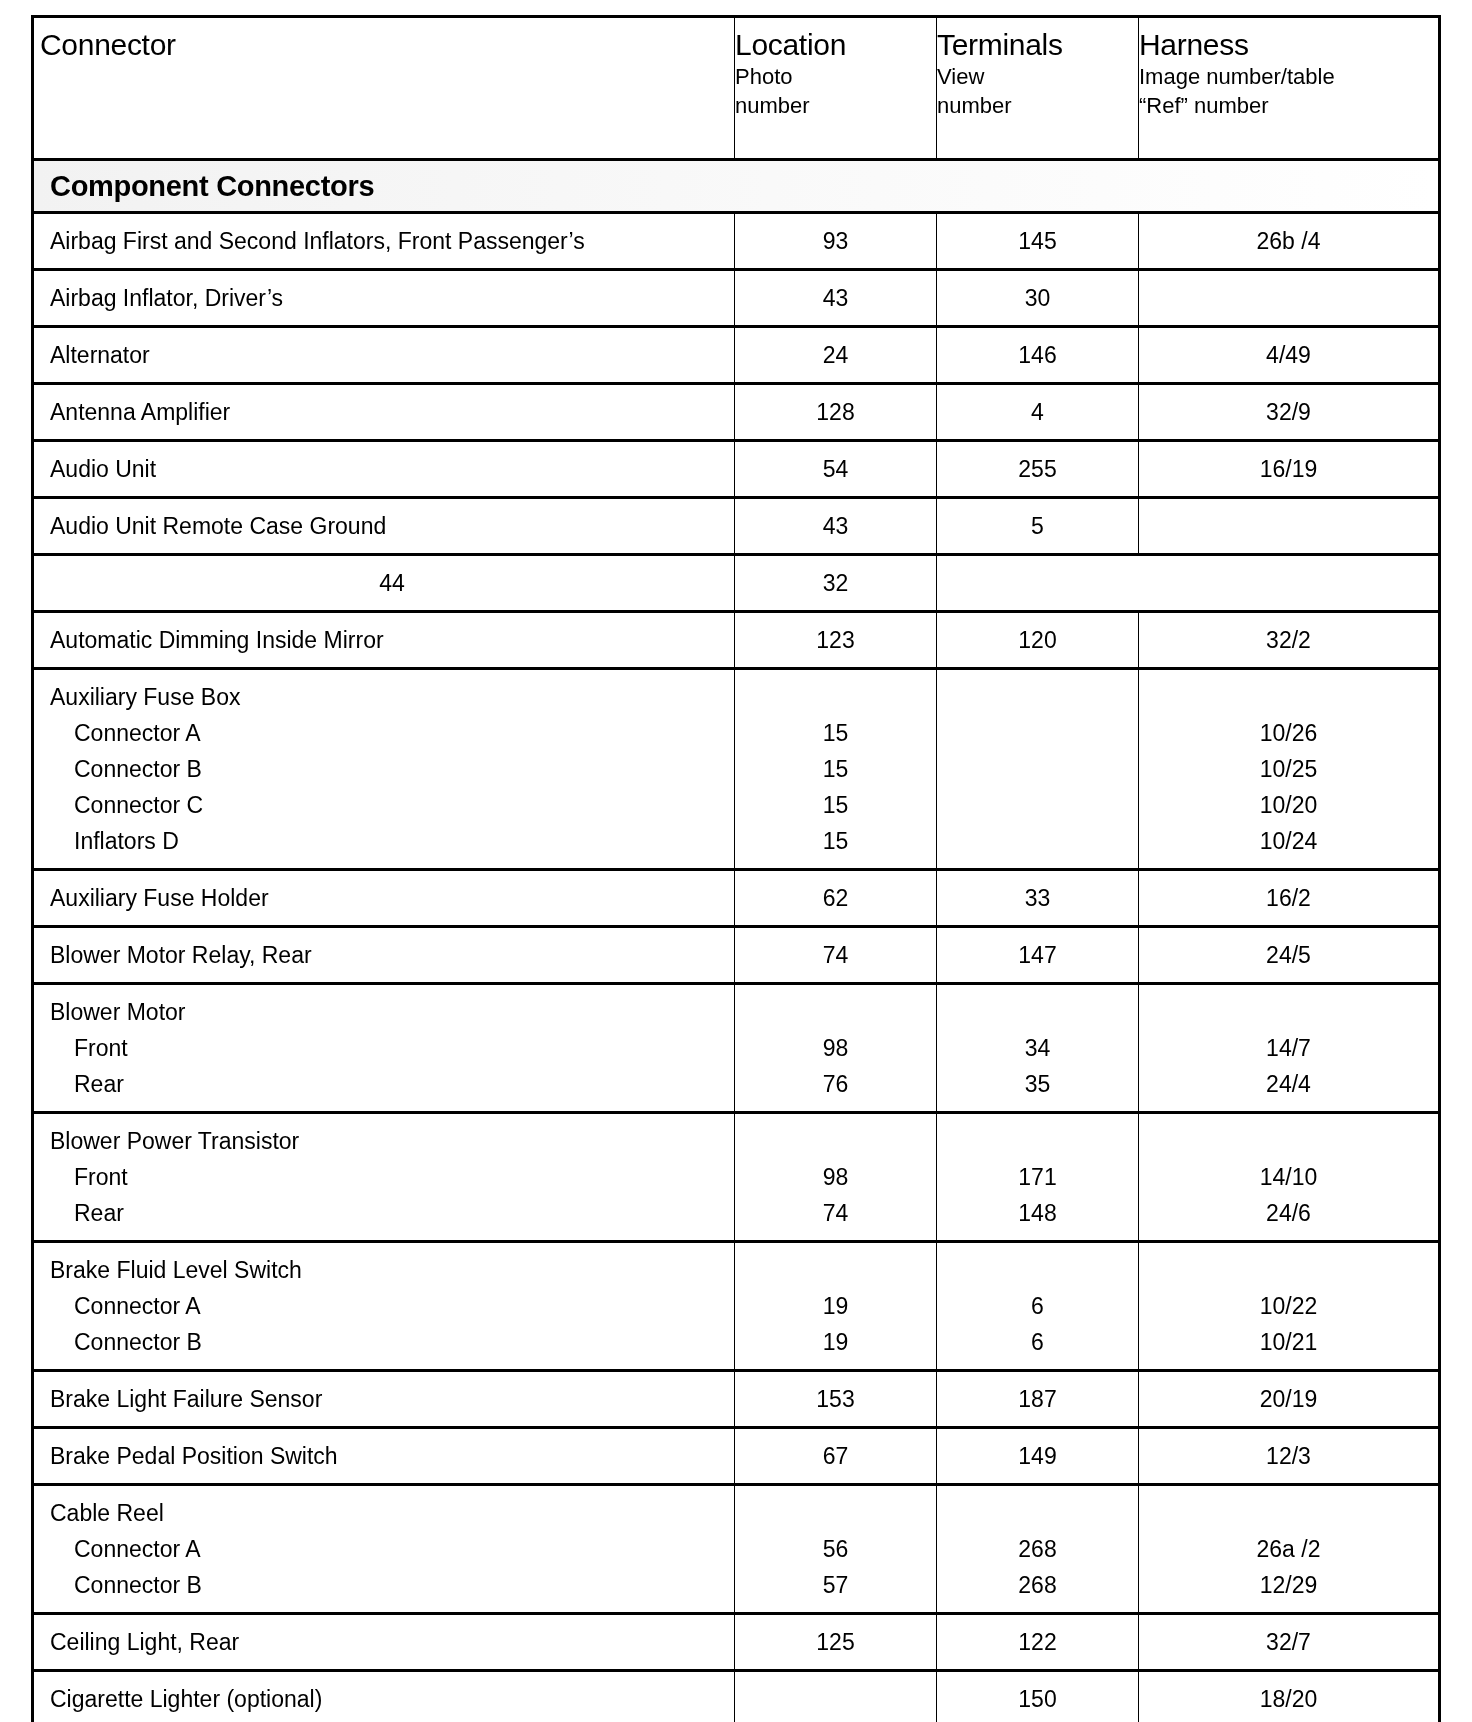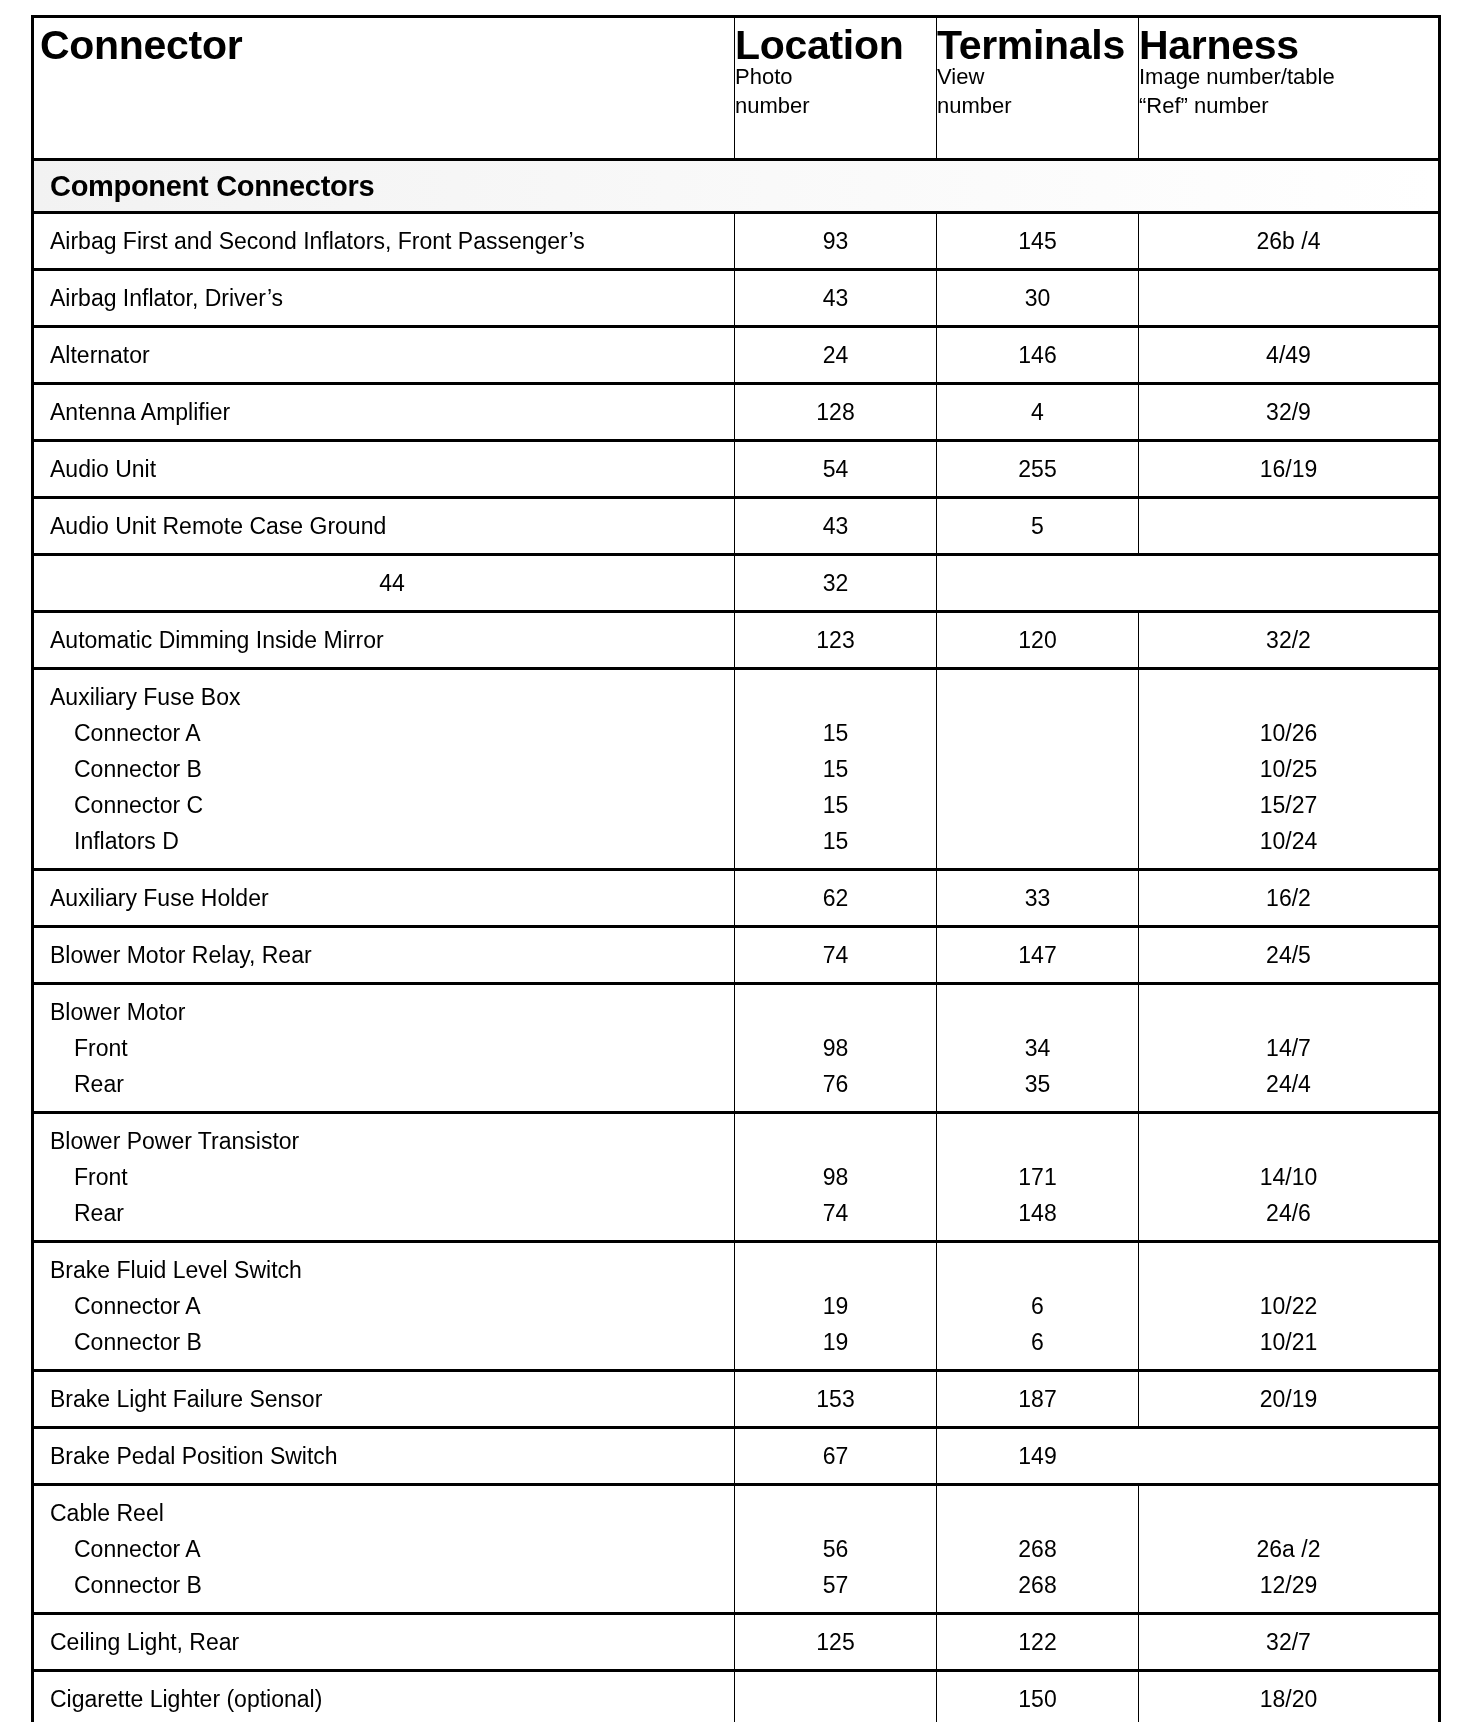--- a/index.html
+++ b/index.html
@@ -5,21 +5,21 @@
     html, body { margin: 0; padding: 0; background: #ffffff; }
     body { width: 1472px; height: 1722px; position: relative; font-family: "Liberation Sans", sans-serif; color: #000; }
     .table { position: absolute; left: 31px; top: 15px; width: 1410px; border: 3px solid #000; box-sizing: border-box; }
     .row { display: grid; grid-template-columns: 700px 202px 202px 1fr; border-bottom: 3px solid #000; }
     .row:last-child { border-bottom: none; }
     .cell { border-left: 1px solid #000; box-sizing: border-box; }
     .cell:first-child { border-left: none; }
     .hdr { height: 140px; }
     .hdr .cell { padding-top: 10px; text-align: left; }
     .hdr .cell:first-child { text-align: left; padding-left: 6px; padding-top: 10px; }
-    .hdr-title { font-weight: bold; font-size: 41px; line-height: 34px; letter-spacing: -0.3px; }
+    .hdr-title { font-weight: normal; font-size: 30px; line-height: 34px; letter-spacing: -0.3px; }
     .hdr-sub { font-size: 22px; line-height: 29px; }
     .section { height: 50px; display: block; background: linear-gradient(90deg, #f2f2f2 0%, #fafafa 60%, #ffffff 100%); }
     .section-title { font-weight: bold; font-size: 29px; line-height: 50px; padding-left: 16px; letter-spacing: -0.3px; border-radius: 7px; }
     .item .cell { padding: 9px 0 9px 0; font-size: 23px; line-height: 30px; }
     .item .cell:first-child { padding-left: 16px; }
     .item .num { text-align: center; }
     .item .harness { text-align: center; padding-right: 0; }
     .line { height: 36px; line-height: 36px; white-space: nowrap; }
     .sub { padding-left: 24px; }
   </style>
@@ -179,21 +179,21 @@
           <div class="line"></div>
           <div class="line"></div>
           <div class="line"></div>
           <div class="line"></div>
           <div class="line"></div>
         </div>
         <div class="cell harness">
           <div class="line"></div>
           <div class="line">10/26</div>
           <div class="line">10/25</div>
-          <div class="line">15/27</div>
+          <div class="line">10/20</div>
           <div class="line">10/24</div>
         </div>
       </div>
       <div class="row item">
         <div class="cell ">
           <div class="line">Auxiliary Fuse Holder</div>
         </div>
         <div class="cell num">
           <div class="line">62</div>
         </div>
@@ -301,20 +301,23 @@
       <div class="row item">
         <div class="cell ">
           <div class="line">Brake Pedal Position Switch</div>
         </div>
         <div class="cell num">
           <div class="line">67</div>
         </div>
         <div class="cell num">
           <div class="line">149</div>
         </div>
+        <div class="cell harness">
+          <div class="line">12/3</div>
+        </div>
       </div>
       <div class="row item">
         <div class="cell ">
           <div class="line">Cable Reel</div>
           <div class="line sub">Connector A</div>
           <div class="line sub">Connector B</div>
         </div>
         <div class="cell num">
           <div class="line"></div>
           <div class="line">56</div>

